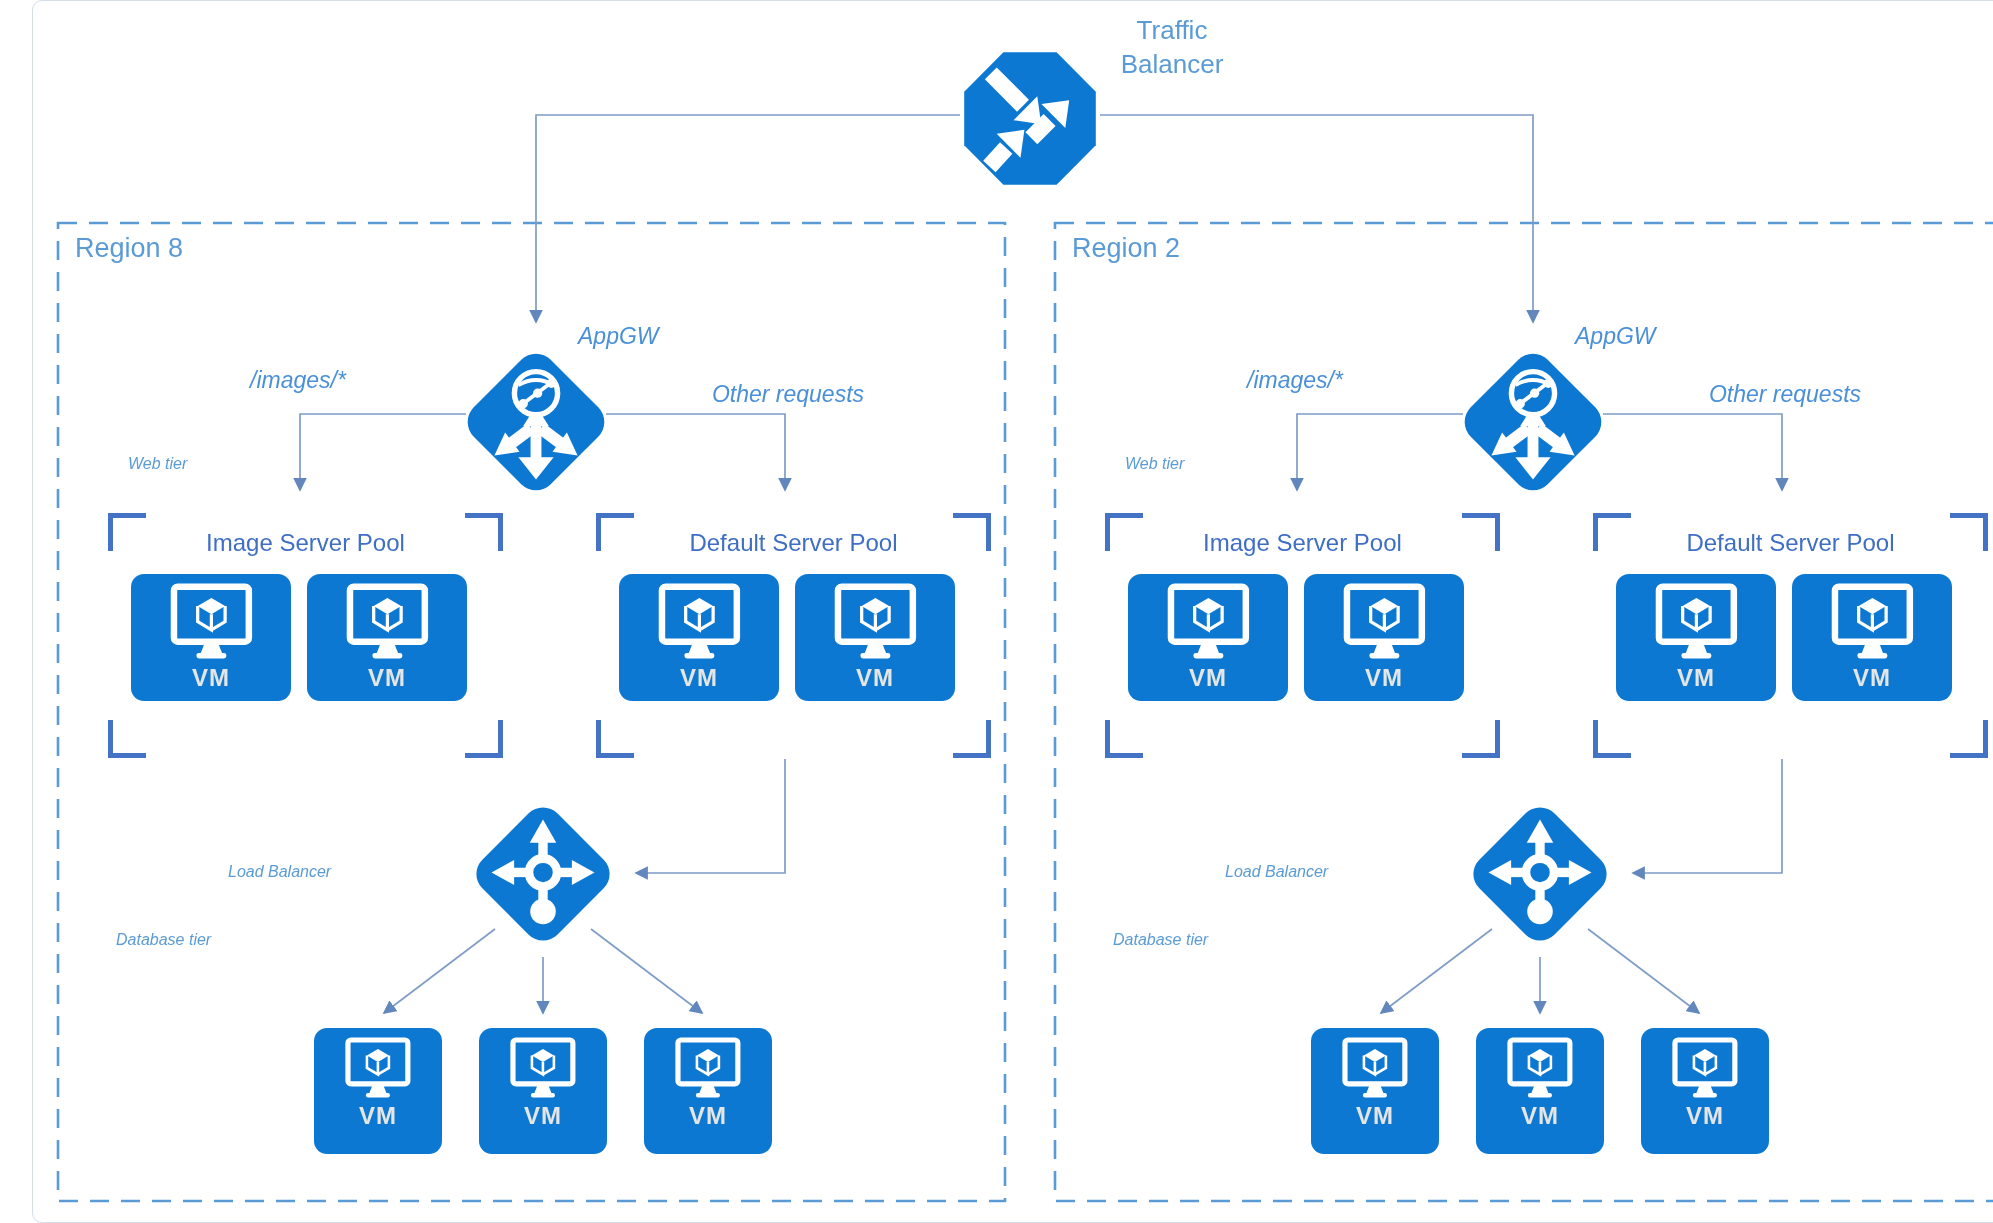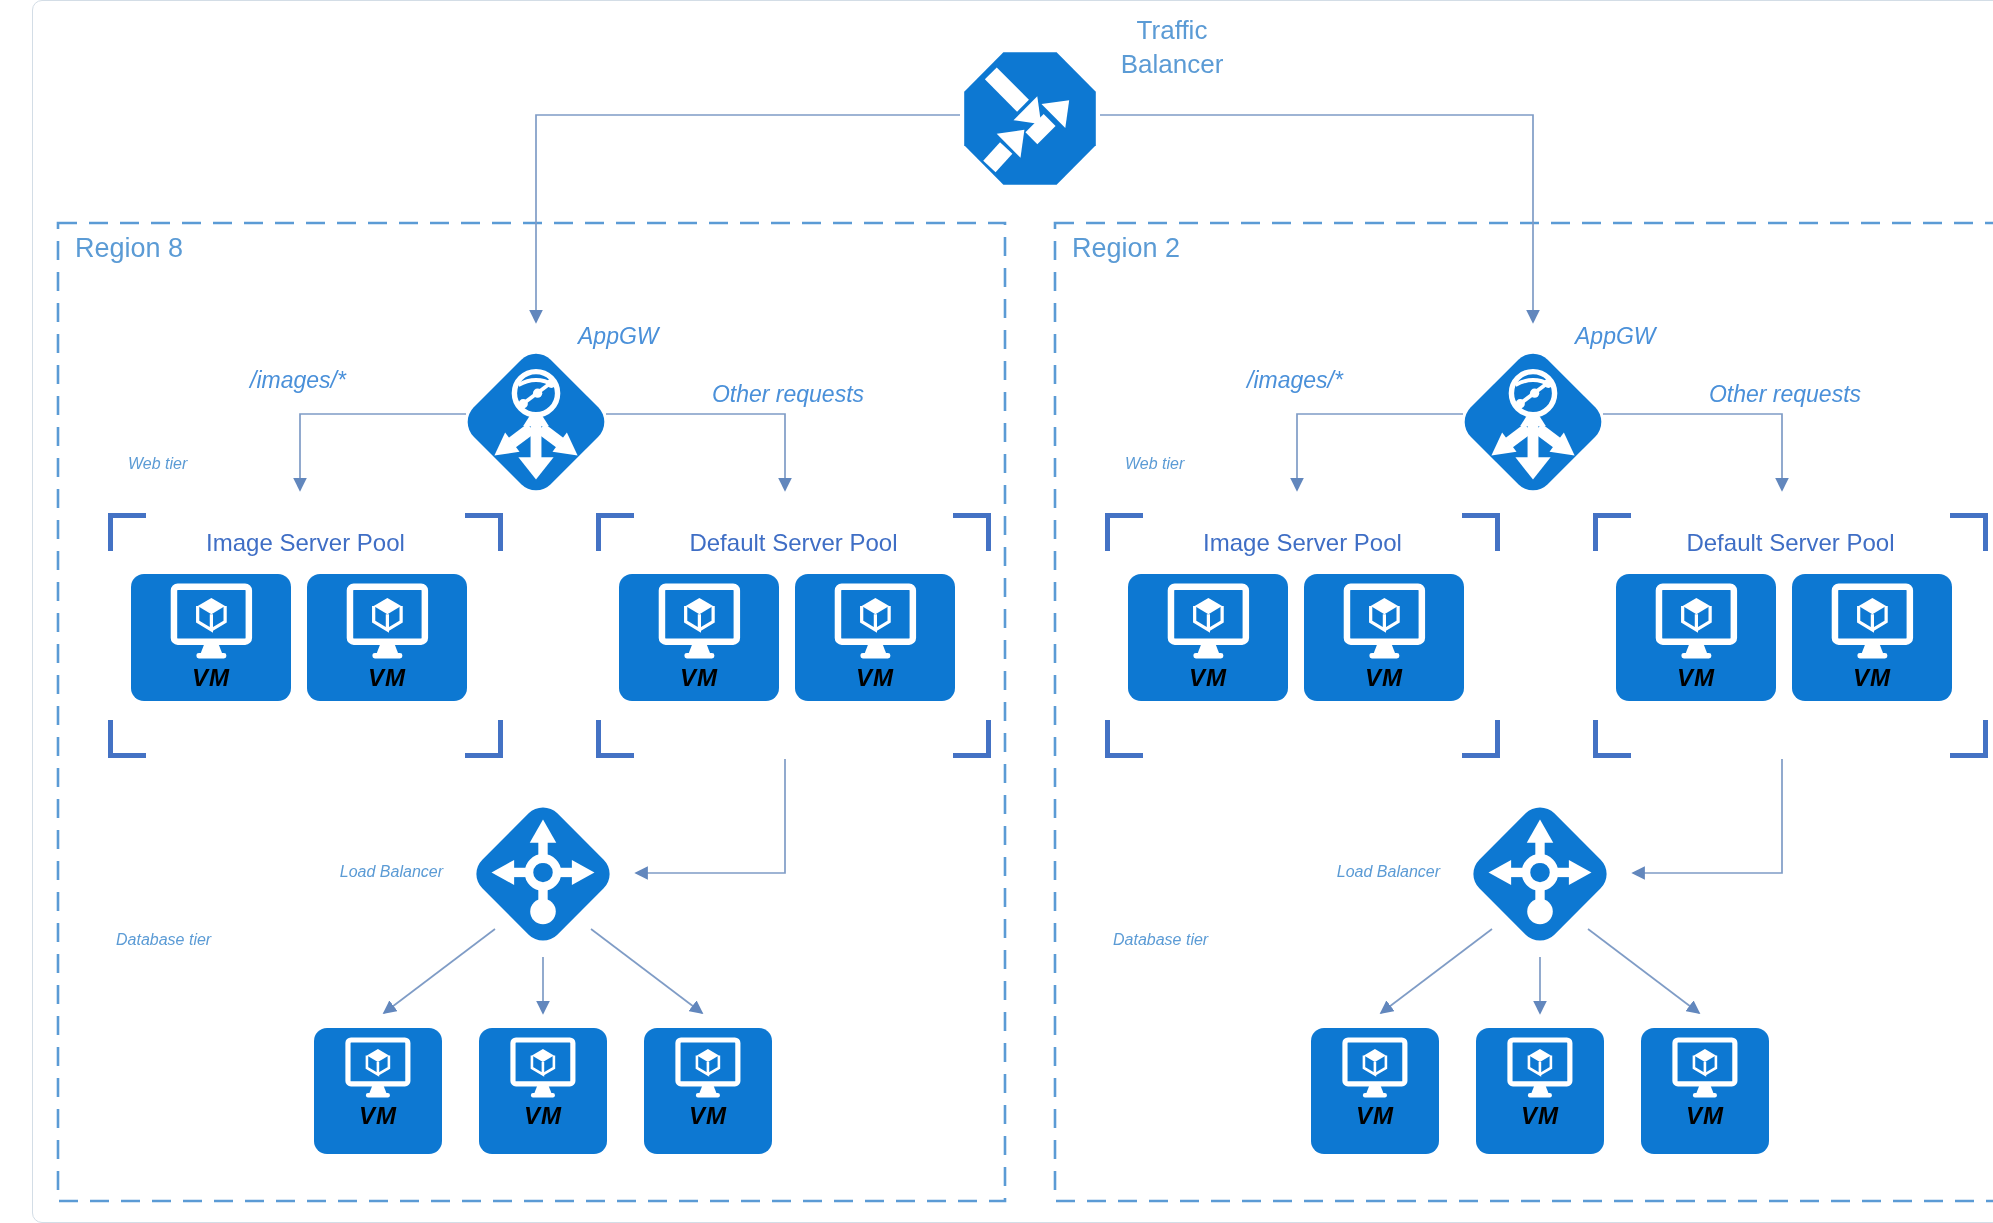--- a/index.html
+++ b/index.html
@@ -36,26 +36,26 @@
   .corner{position:absolute;width:33px;height:33px;border:0 solid var(--bracket);}
   .corner.tl{left:0;top:0;border-left-width:5px;border-top-width:5px;}
   .corner.tr{right:0;top:0;border-right-width:5px;border-top-width:5px;}
   .corner.bl{left:0;bottom:0;border-left-width:5px;border-bottom-width:5px;}
   .corner.br{right:0;bottom:0;border-right-width:5px;border-bottom-width:5px;}
   .vm-tile{position:absolute;background:var(--icon-blue);border-radius:13px;
            display:flex;flex-direction:column;align-items:center;justify-content:flex-start;}
   .vm-tile.web{width:160px;height:127px;}
   .vm-tile.db{width:128px;height:126px;}
   .vm-glyph{width:78%;margin-top:9px;display:block;}
-  .vm-label{color:#000000;font-size:24px;font-weight:bold;letter-spacing:1px;margin-top:-1px;font-style:italic;}
+  .vm-label{color:#e5e5e5;font-size:24px;font-weight:bold;letter-spacing:1px;margin-top:-1px;}
   .icon-wrap{position:absolute;}
   .icon-wrap svg{display:block;width:100%;height:100%;}
   .tm-label{position:absolute;left:1080px;top:12px;width:118px;text-align:center;
             color:var(--label-light);font-size:26px;line-height:34px;}
-  .lb-label{width:215px;text-align:right;}
+  .lb-label{width:215px;text-align:left;}
 </style>
 </head>
 <body>
 
 <svg width="0" height="0" style="position:absolute">
   <defs>
     <symbol id="sym-tm" viewBox="0 0 100 100">
       <polygon class="blu" points="31,3 69,3 97,31 97,69 69,97 31,97 3,69 3,31"></polygon>
       <line class="wline" x1="22" y1="18" x2="45" y2="41" stroke-width="12"></line>
       <polygon class="wht" points="58,54 55.2,34.2 38.2,51.2"></polygon>

